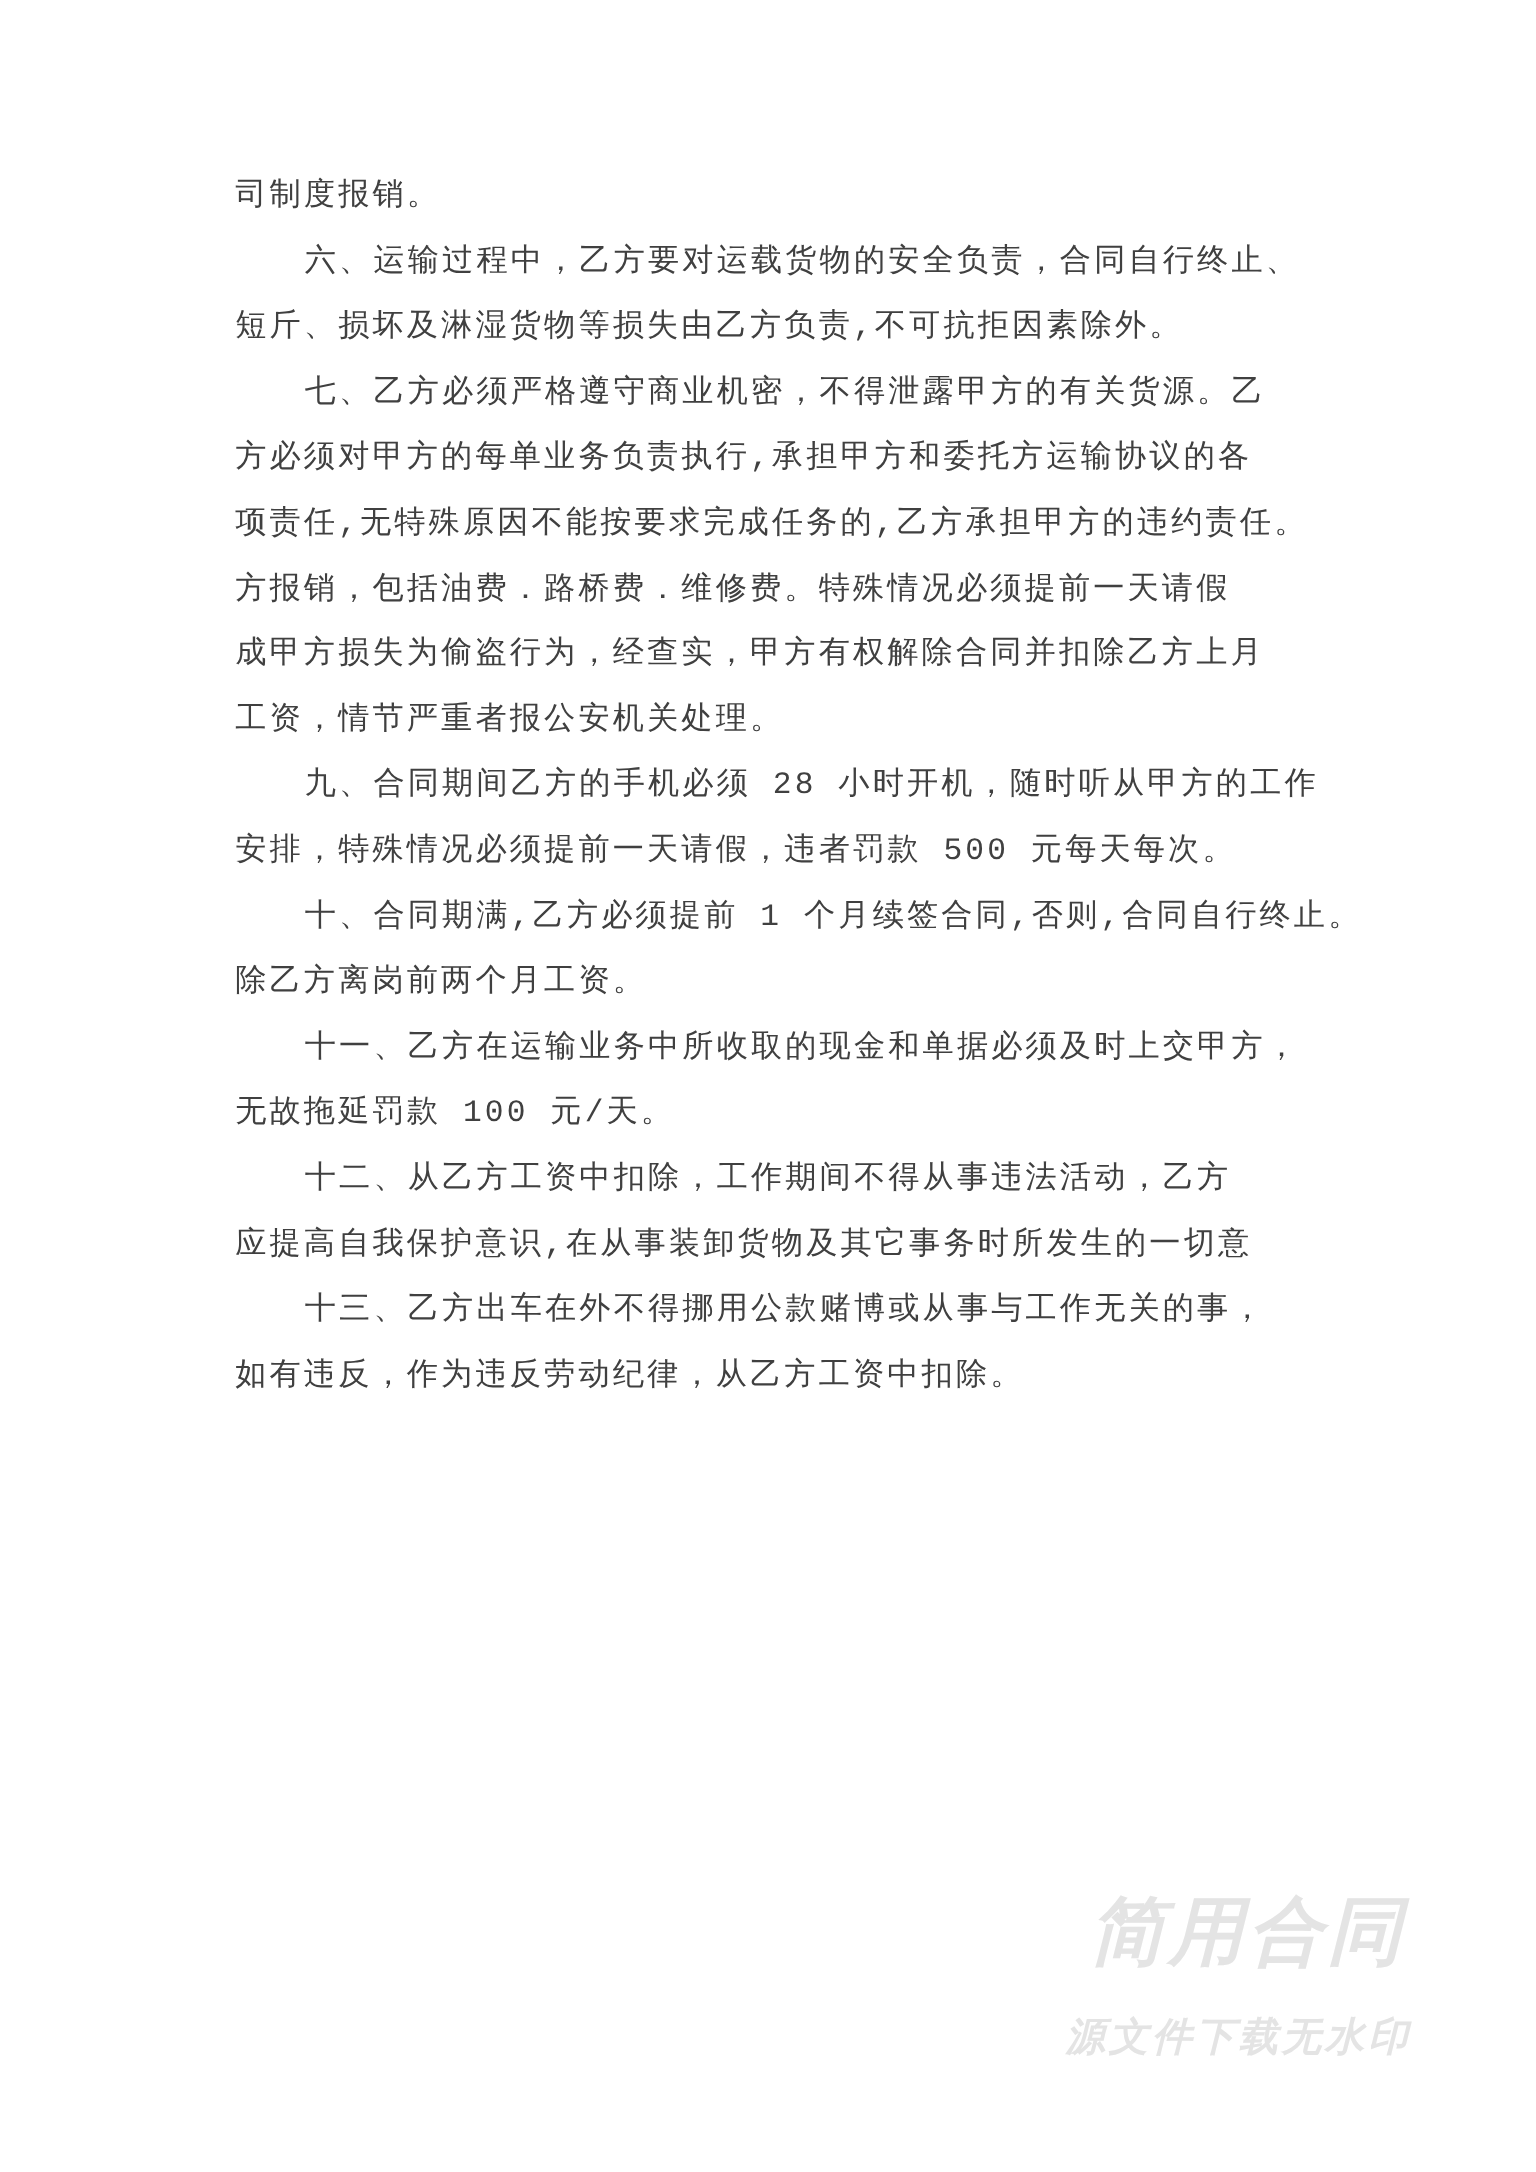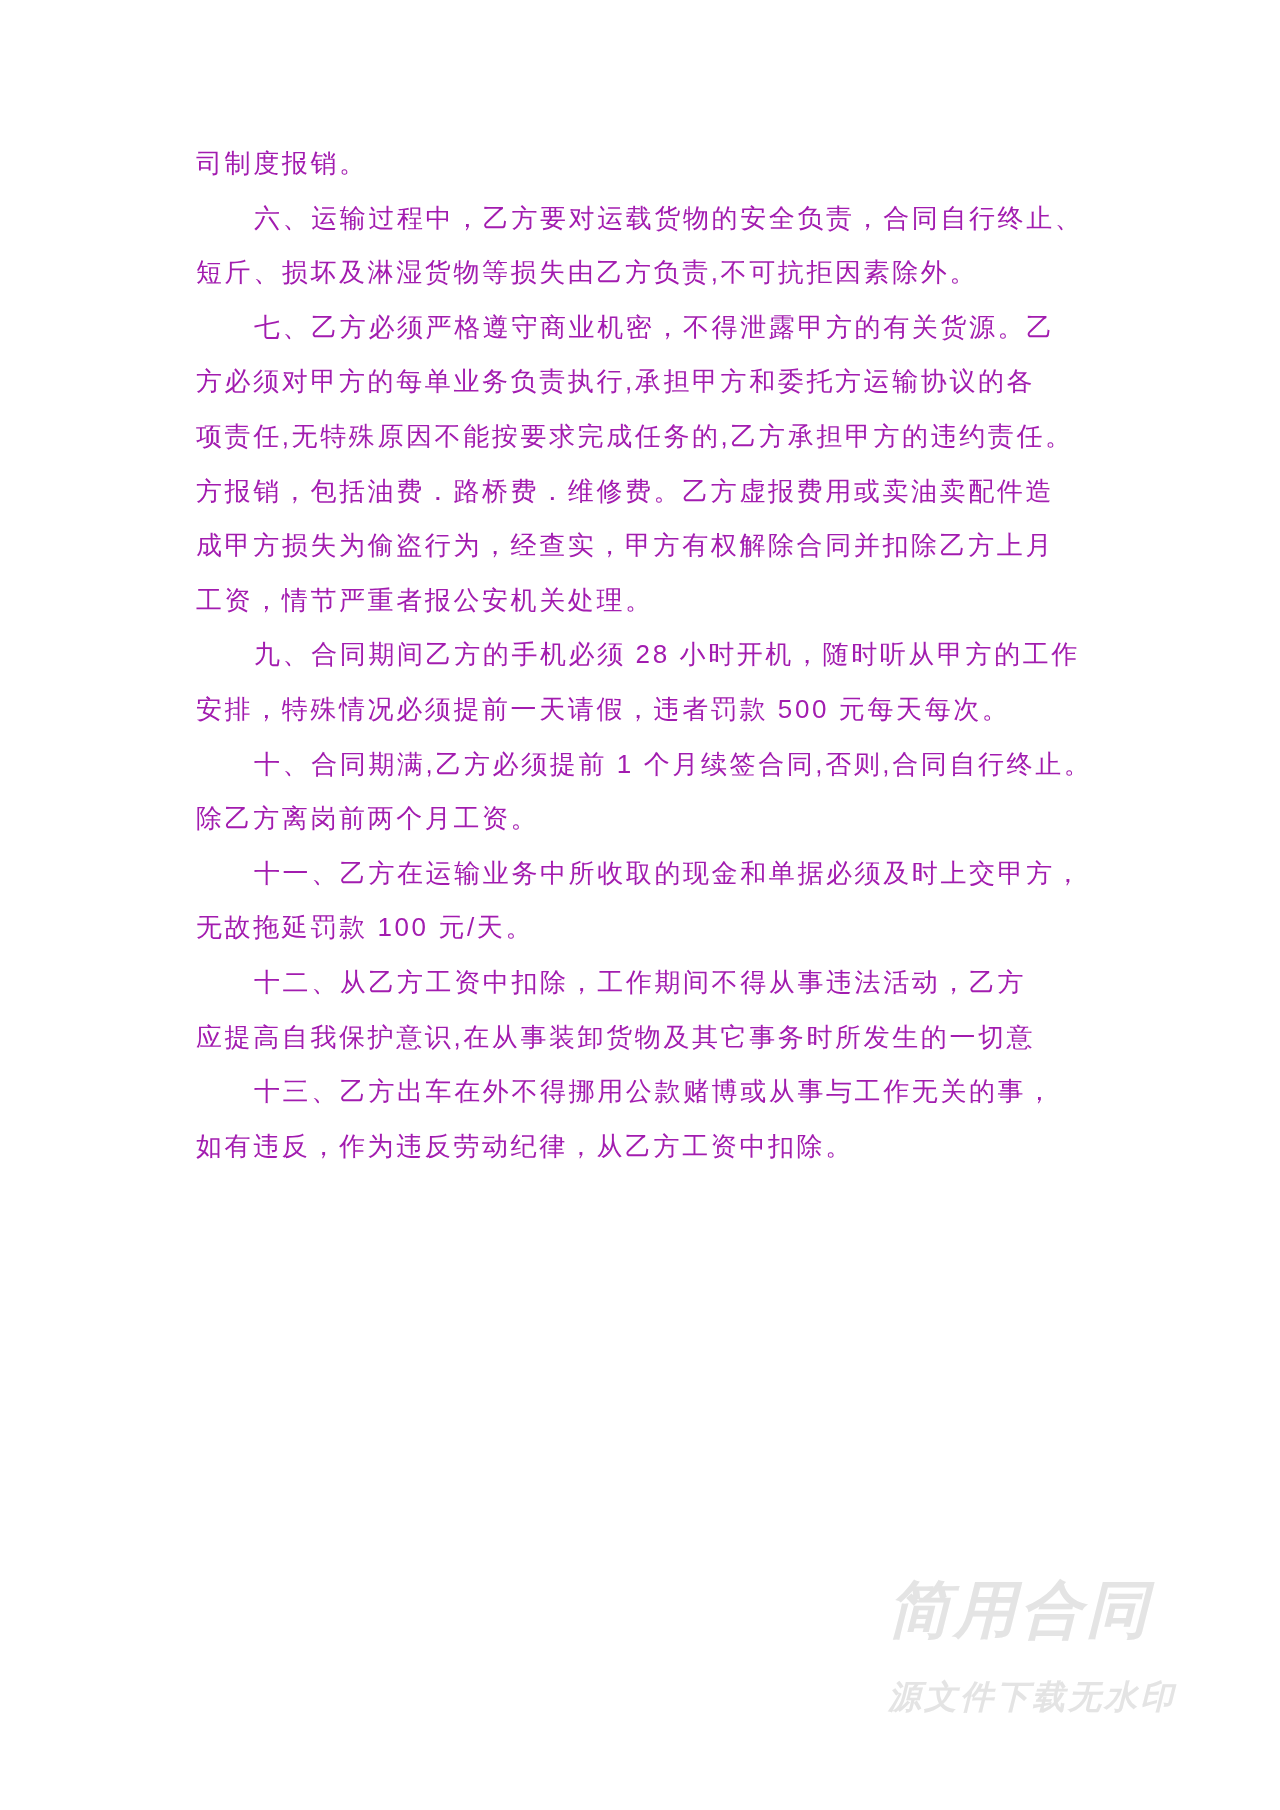--- a/index.html
+++ b/index.html
@@ -1,42 +1,42 @@
 <!DOCTYPE html>
 <html><head>
 <meta charset="utf-8">
 <style>
   html, body { margin: 0; padding: 0; background: #ffffff; }
   body { width: 1280px; height: 1810px; position: relative; overflow: hidden; }
   .page {
     position: absolute; left: 196px; top: 136px; width: 920px;
-    font-family: Liberation Sans, sans-serif;
-    font-size: 26px; color: #a21caf; letter-spacing: 2.6px;
+    font-family: Liberation Mono, monospace;
+    font-size: 26px; color: #404040; letter-spacing: 2.6px;
   }
   .line { height: 54.6px; line-height: 54.6px; white-space: nowrap; }
   .indent { padding-left: 58px; }
   .wm {
     position: absolute; left: 880px; top: 1570px; width: 340px;
     font-family: "DejaVu Sans", "Liberation Sans", sans-serif;
     color: #e4e4e4; font-style: italic; font-weight: bold;
   }
-  .wm-main { font-size: 62px; letter-spacing: 4px; line-height: 80px; padding-left: 8px; }
+  .wm-main { font-size: 62px; letter-spacing: 4px; line-height: 80px; padding-left: 8px; margin-left: 20px; }
   .wm-sub { font-size: 33px; letter-spacing: 3px; line-height: 50px; padding-left: 8px; margin-top: 22px; }
 </style>
 </head>
 <body>
 
 <div class="page">
   <div class="line">司制度报销。</div>
   <div class="line indent">六、运输过程中，乙方要对运载货物的安全负责，合同自行终止、</div>
   <div class="line">短斤、损坏及淋湿货物等损失由乙方负责,不可抗拒因素除外。</div>
   <div class="line indent">七、乙方必须严格遵守商业机密，不得泄露甲方的有关货源。乙</div>
   <div class="line">方必须对甲方的每单业务负责执行,承担甲方和委托方运输协议的各</div>
   <div class="line">项责任,无特殊原因不能按要求完成任务的,乙方承担甲方的违约责任。</div>
-  <div class="line">方报销，包括油费．路桥费．维修费。乙方虚报费用或卖油卖配件造</div>
+  <div class="line">方报销，包括油费．路桥费．维修费。特殊情况必须提前一天请假</div>
   <div class="line">成甲方损失为偷盗行为，经查实，甲方有权解除合同并扣除乙方上月</div>
   <div class="line">工资，情节严重者报公安机关处理。</div>
   <div class="line indent">九、合同期间乙方的手机必须 28 小时开机，随时听从甲方的工作</div>
   <div class="line">安排，特殊情况必须提前一天请假，违者罚款 500 元每天每次。</div>
   <div class="line indent">十、合同期满,乙方必须提前 1 个月续签合同,否则,合同自行终止。</div>
   <div class="line">除乙方离岗前两个月工资。</div>
   <div class="line indent">十一、乙方在运输业务中所收取的现金和单据必须及时上交甲方，</div>
   <div class="line">无故拖延罚款 100 元/天。</div>
   <div class="line indent">十二、从乙方工资中扣除，工作期间不得从事违法活动，乙方</div>
   <div class="line">应提高自我保护意识,在从事装卸货物及其它事务时所发生的一切意</div>

